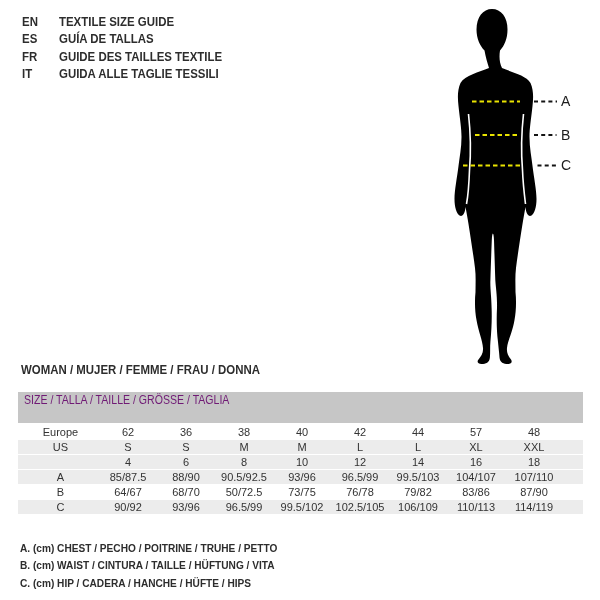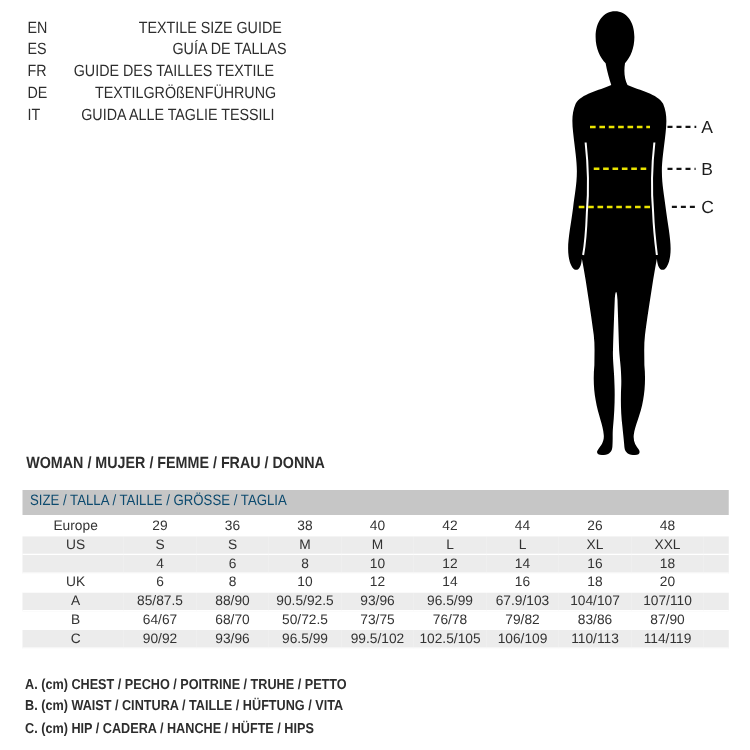--- a/index.html
+++ b/index.html
@@ -4,38 +4,38 @@
 <style>
   html,body{margin:0;padding:0;background:#fff;}
   .stage{
     position:relative;width:600px;height:600px;background:#fff;overflow:hidden;
     font-family:"Liberation Sans","DejaVu Sans",sans-serif;color:var(--text,#2d2d2d);
   }
   .cond{display:inline-block;transform:scaleX(0.88);transform-origin:0 50%;white-space:nowrap;}
 
   
   .lang-block{position:absolute;left:22px;top:13px;}
-  .lang-row{display:flex;height:17.4px;line-height:17.4px;font-weight:normal;font-size:13px;justify-content:space-between;}
+  .lang-row{display:flex;height:17.4px;line-height:17.4px;font-weight:bold;font-size:13px;}
   .lang-code{width:37px;flex:0 0 37px;}
 
   
   .figure-svg{position:absolute;left:420px;top:0;width:180px;height:375px;}
   .measure-label{position:absolute;left:561px;width:20px;height:18px;font-size:14px;line-height:18px;color:#1c1c1c;}
   .measure-label.a{top:92px;}
   .measure-label.b{top:126px;}
   .measure-label.c{top:156px;}
 
   
   .section-title{position:absolute;left:21px;top:362px;font-weight:bold;font-size:13px;}
 
   
   .size-table{position:absolute;left:18px;top:392px;width:565px;}
   .table-header{
-    height:20px;line-height:16px;background:var(--header-bg,#c6c6c6);
-    font-size:12px;padding-left:6px;margin-bottom:2px;color:#0c4a6e;
+    height:31px;line-height:16px;background:var(--header-bg,#c6c6c6);
+    font-size:12px;padding-left:6px;margin-bottom:2px;color:#701a75;
   }
   table.sizes{border-collapse:collapse;width:565px;table-layout:fixed;}
   table.sizes td{
     height:14px;padding:0;font-size:11px;color:#333;text-align:center;
     border-bottom:1px solid #fff;vertical-align:middle;white-space:nowrap;
   }
   table.sizes td.label{text-align:center;padding-left:4px;}
   table.sizes tr.shaded td{background:var(--row-bg,#ececec);}
 
   
@@ -56,24 +56,20 @@
   <div class="lang-row">
     <span class="lang-code cond">ES</span>
     <span class="cond">GUÍA DE TALLAS</span>
   </div>
 
   <div class="lang-row">
     <span class="lang-code cond">FR</span>
     <span class="cond">GUIDE DES TAILLES TEXTILE</span>
   </div>
 
-  <div class="lang-row">
-    <span class="lang-code cond">DE</span>
-    <span class="cond">TEXTILGRÖßENFÜHRUNG</span>
-  </div>
 
   <div class="lang-row">
     <span class="lang-code cond">IT</span>
     <span class="cond">GUIDA ALLE TAGLIE TESSILI</span>
   </div>
 </div>
 
   <svg class="figure-svg" viewBox="0 0 180 375" aria-hidden="true">
     <path fill="var(--silhouette,#000)" d="
       M 72 9
@@ -157,27 +153,27 @@
           <col style="width:58px">
         <col style="width:58px">
           <col style="width:58px">
           <col style="width:58px">
           <col style="width:58px">
         <col style="width:20px">
       </colgroup>
       <tbody id="size-tbody">
   <tr>
     <td class="label">Europe</td>
-    <td>29</td>
+    <td>62</td>
     <td>36</td>
     <td>38</td>
     <td>40</td>
     <td>42</td>
     <td>44</td>
-    <td>26</td>
+    <td>57</td>
     <td>48</td>
     <td></td>
   </tr>
 
   <tr class="shaded">
     <td class="label">US</td>
     <td>S</td>
     <td>S</td>
     <td>M</td>
     <td>M</td>
@@ -194,41 +190,29 @@
     <td>6</td>
     <td>8</td>
     <td>10</td>
     <td>12</td>
     <td>14</td>
     <td>16</td>
     <td>18</td>
     <td></td>
   </tr>
 
-  <tr>
-    <td class="label">UK</td>
-    <td>6</td>
-    <td>8</td>
-    <td>10</td>
-    <td>12</td>
-    <td>14</td>
-    <td>16</td>
-    <td>18</td>
-    <td>20</td>
-    <td></td>
-  </tr>
 
   <tr class="shaded">
     <td class="label">A</td>
     <td>85/87.5</td>
     <td>88/90</td>
     <td>90.5/92.5</td>
     <td>93/96</td>
     <td>96.5/99</td>
-    <td>67.9/103</td>
+    <td>99.5/103</td>
     <td>104/107</td>
     <td>107/110</td>
     <td></td>
   </tr>
 
   <tr>
     <td class="label">B</td>
     <td>64/67</td>
     <td>68/70</td>
     <td>50/72.5</td>

